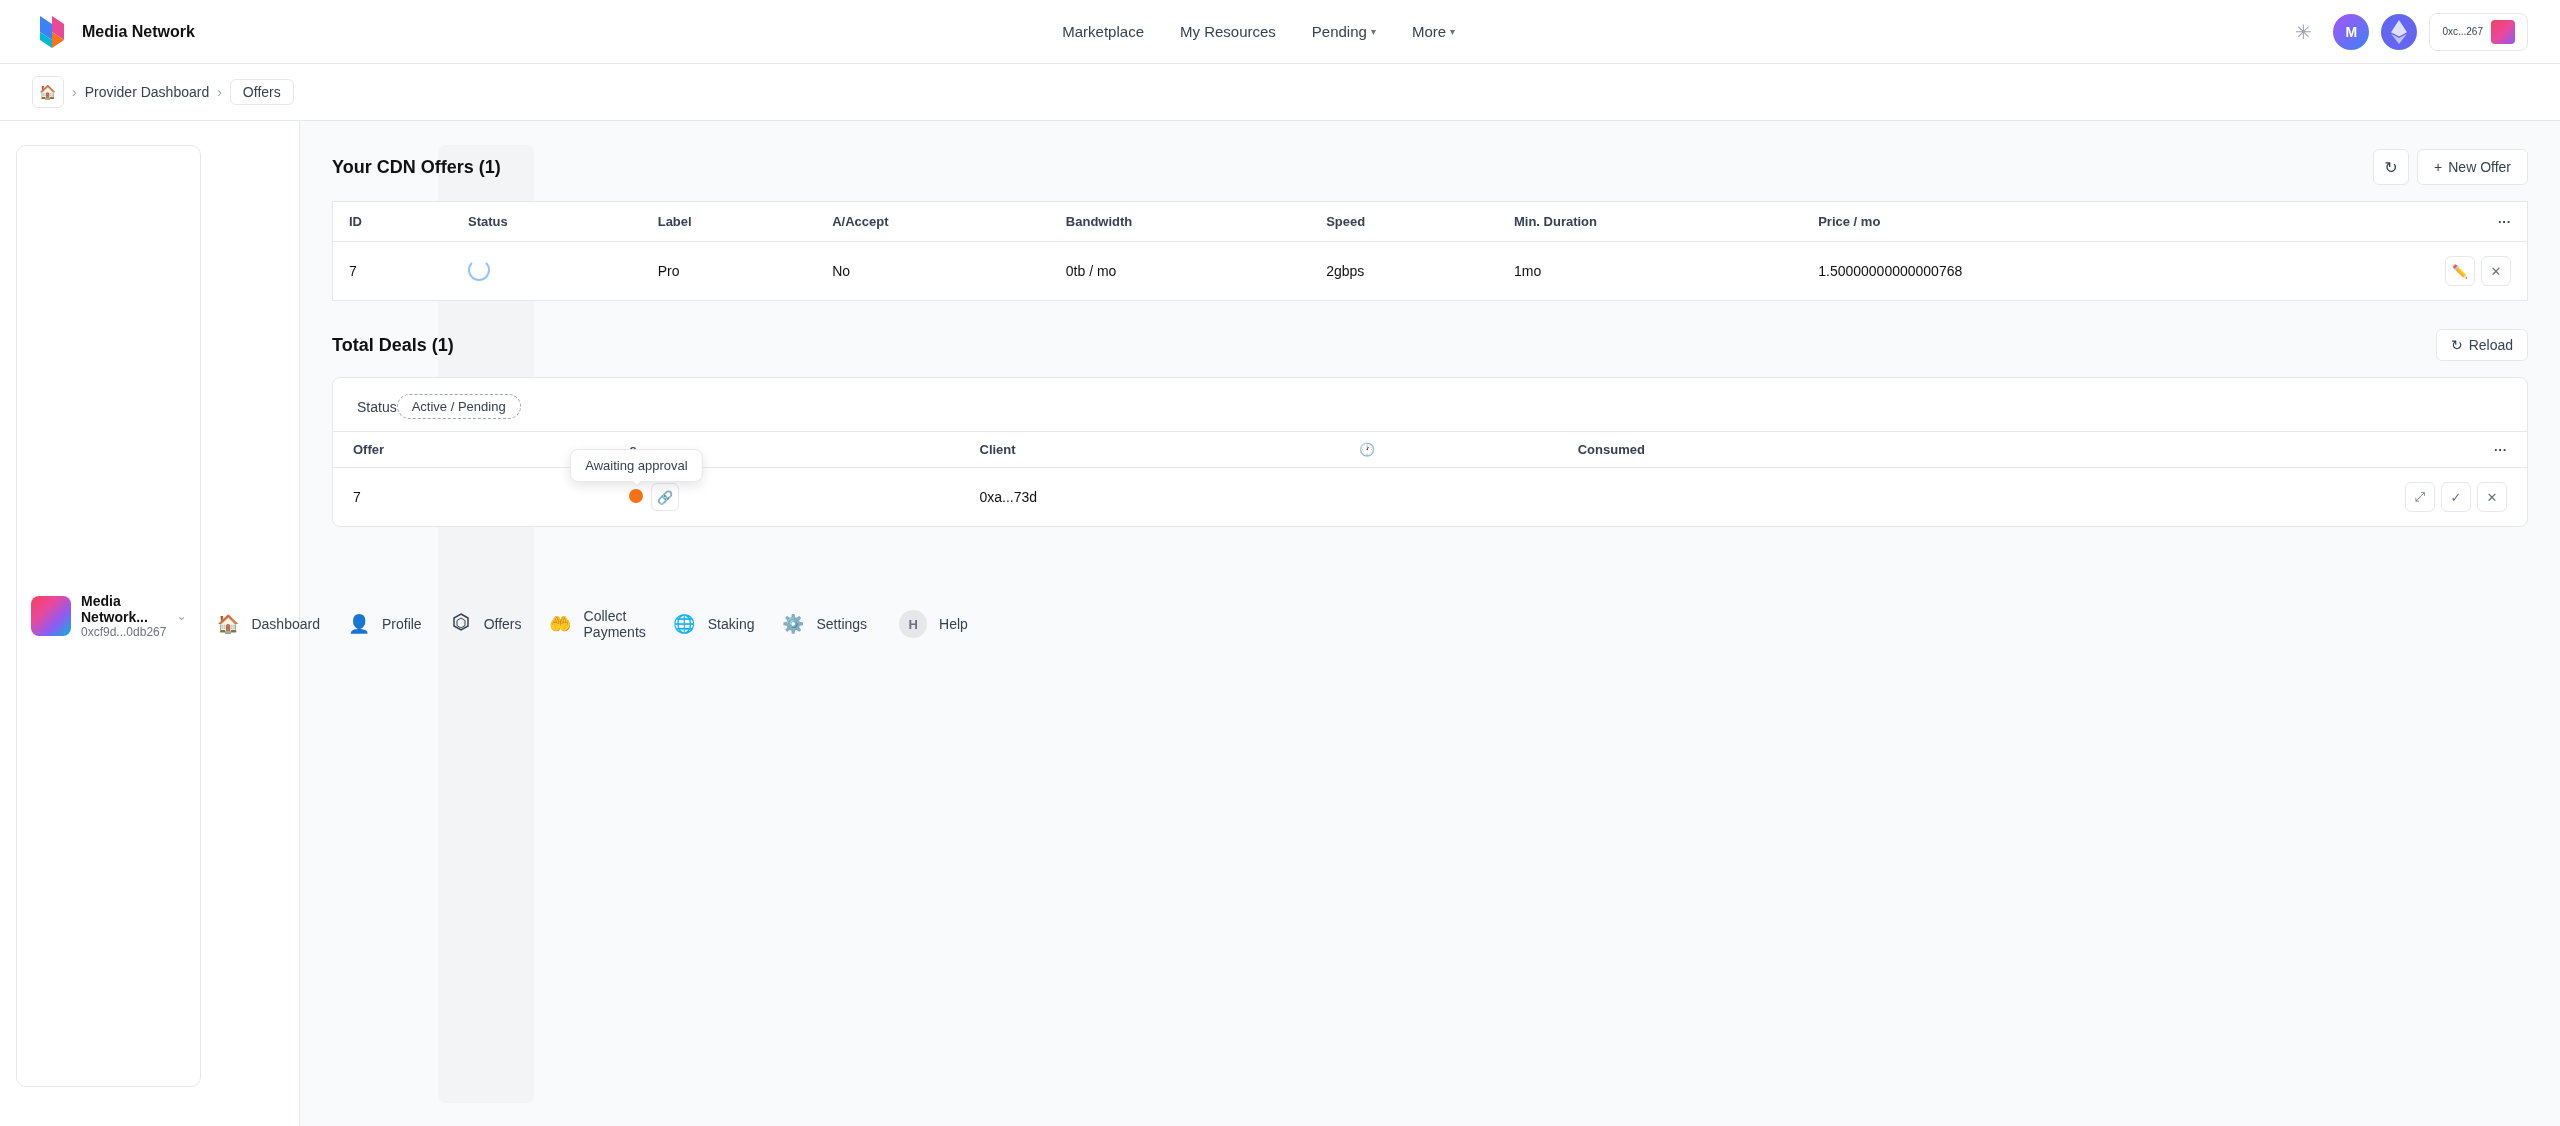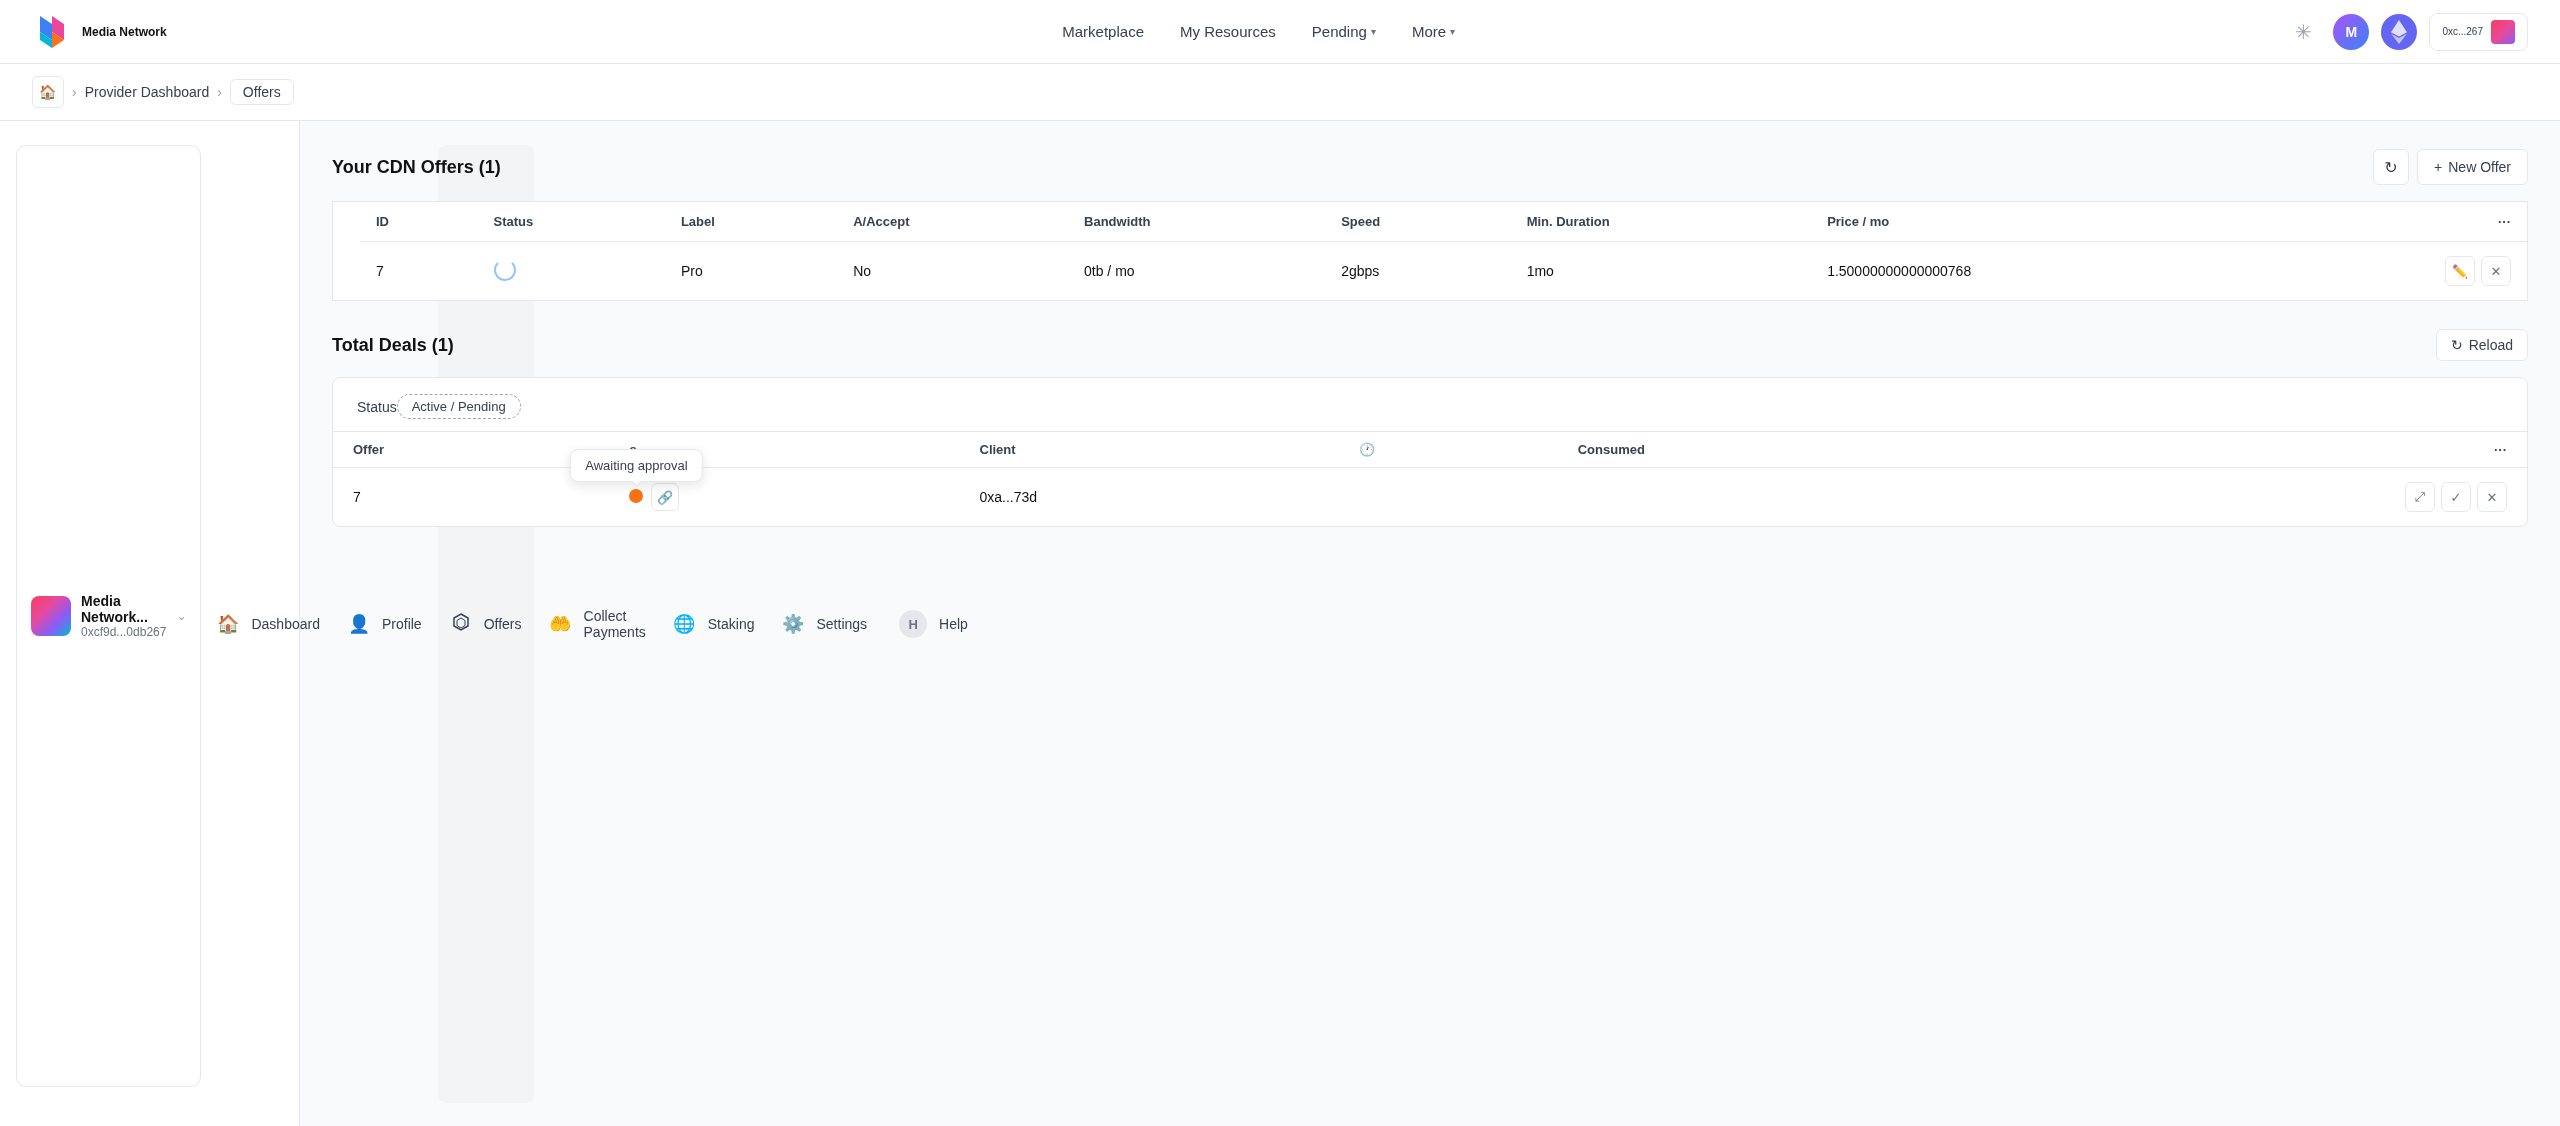--- a/index.html
+++ b/index.html
@@ -6,21 +6,21 @@
     body { font-family: -apple-system, BlinkMacSystemFont, 'Segoe UI', sans-serif; background: #f9fafb; color: #111; font-size: 14px; }
 
     
     .header {
       display: flex; align-items: center; background: #fff;
       border-bottom: 1px solid #e5e7eb; padding: 0 32px; height: 64px;
       gap: 32px;
     }
     .logo-area { display: flex; align-items: center; gap: 10px; min-width: 200px; }
     .logo-svg { width: 40px; height: 40px; }
-    .logo-text { font-size: 12px; font-weight: 700; color: #111; }
+    .logo-text { font-size: 16px; font-weight: 700; color: #111; }
     .nav { display: flex; align-items: center; gap: 4px; flex: 1; justify-content: center; }
     .nav-item {
       padding: 8px 16px; border-radius: 6px; cursor: pointer; font-size: 15px;
       color: #374151; display: flex; align-items: center; gap: 4px;
     }
     .nav-chevron { font-size: 10px; color: #6b7280; }
     .header-right { display: flex; align-items: center; gap: 12px; margin-left: auto; }
     .header-icon-btn {
       width: 36px; height: 36px; border-radius: 50%; display: flex; align-items: center;
       justify-content: center; cursor: pointer; border: none; background: transparent;
@@ -113,21 +113,21 @@
     }
     .btn-new-offer {
       display: flex; align-items: center; gap: 6px; padding: 8px 16px;
       background: #fff; border: 1px solid #e5e7eb; border-radius: 6px;
       cursor: pointer; font-size: 14px; font-weight: 500; color: #374151;
     }
 
     
     .table-container {
       border: 1px solid #e5e7eb; border-radius: 0; overflow: hidden;
-      background: #fff; margin-bottom: 28px; padding-left: 27px;
+      background: #fff; margin-bottom: 28px;
     }
     table { width: 100%; border-collapse: collapse; }
     thead tr { border-bottom: 1px solid #e5e7eb; }
     th {
       padding: 12px 16px; text-align: left; font-size: 13px; font-weight: 600;
       color: #374151; background: #fff;
     }
     td { padding: 14px 16px; font-size: 14px; color: #111; }
     .th-more { text-align: right; }
     .td-actions { display: flex; gap: 6px; justify-content: flex-end; }

